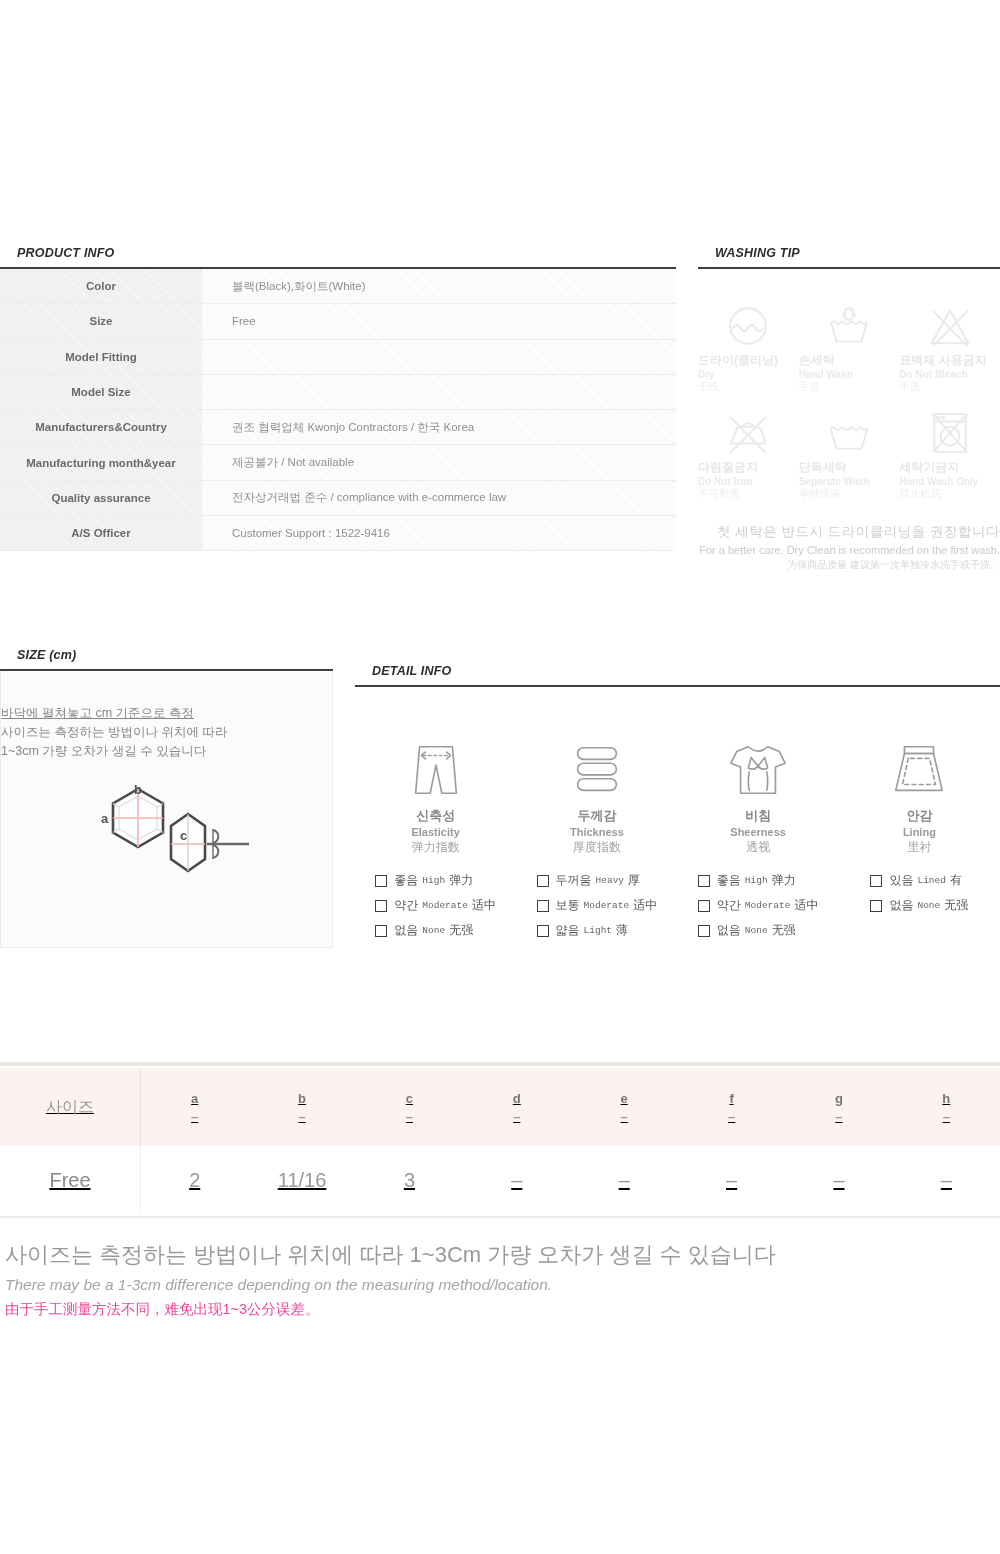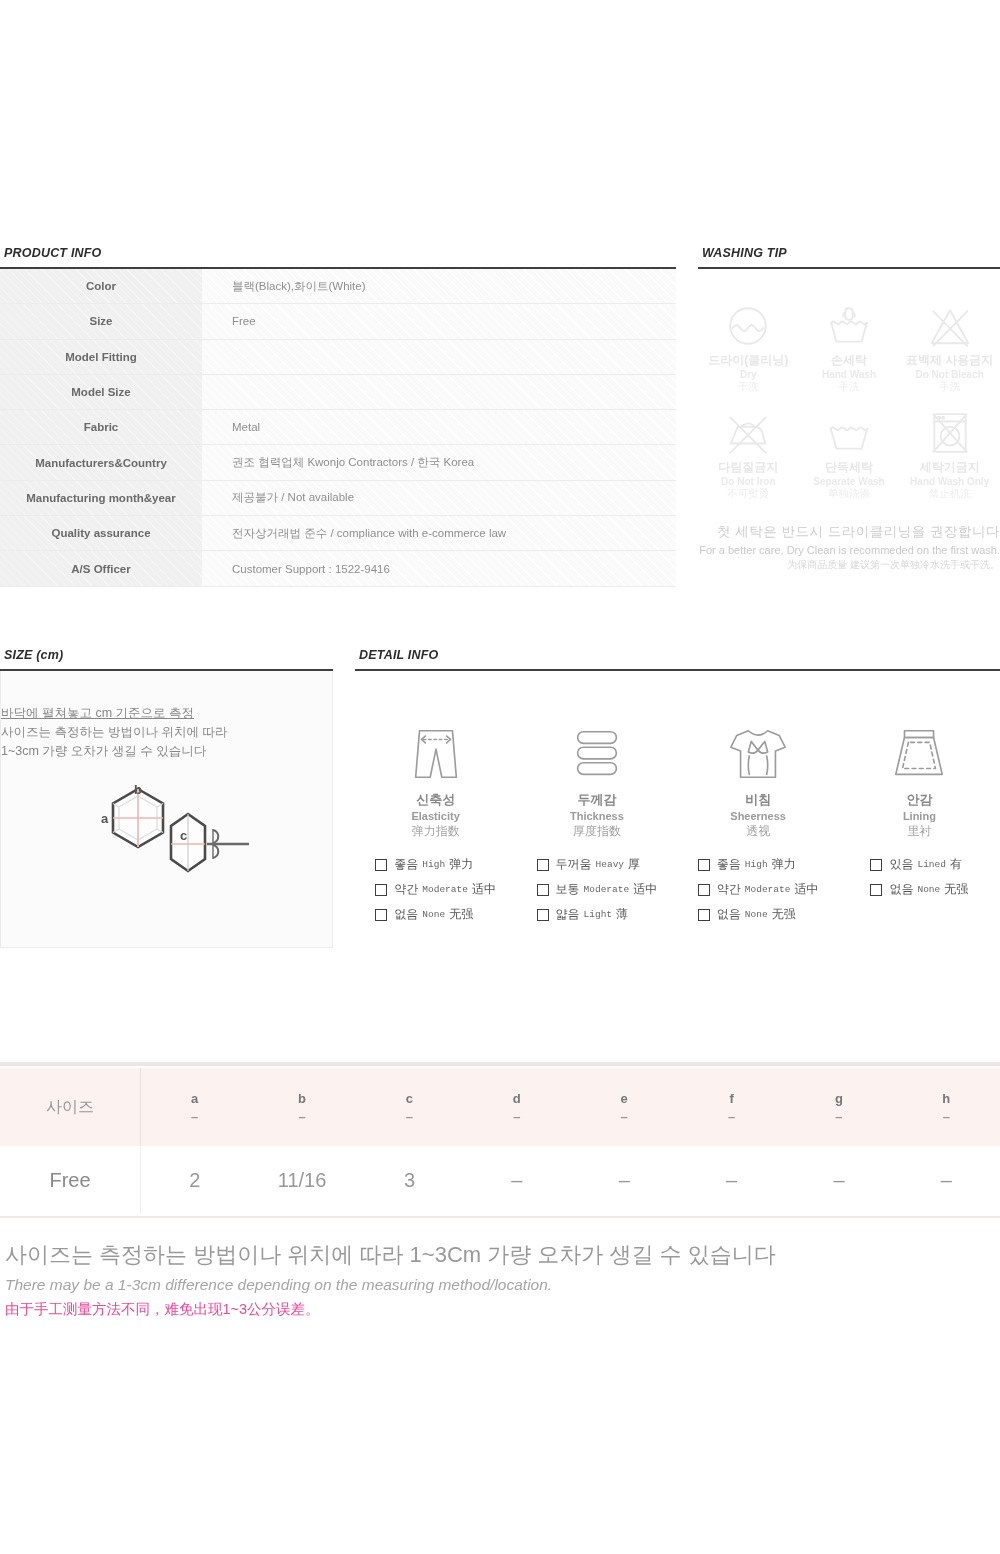--- a/index.html
+++ b/index.html
@@ -3,80 +3,80 @@
 <meta charset="utf-8">
 <style>
   html,body { margin:0; padding:0; }
   body {
     width:1000px; height:1554px; position:relative; background:#ffffff;
     font-family:"Liberation Sans","DejaVu Sans",sans-serif;
     -webkit-font-smoothing:antialiased;
   }
   .sec-head {
     font-style:italic; font-weight:bold; font-size:12.5px; color:#2d2d2d;
-    letter-spacing:.2px; padding-left:4px; margin-bottom:7px;
+    letter-spacing:.2px; padding-left:17px; margin-bottom:7px;
   }
   .sec-rule { height:0; border-top:2px solid #3f3f3f; }
 
   
   #product-info { position:absolute; left:0; top:246px; width:676px; }
   #product-info table { width:100%; border-collapse:collapse; table-layout:fixed; }
   #product-info td { height:32.3px; border-bottom:1px solid #ececec; vertical-align:middle; }
   #product-info td.lbl {
     width:200px; text-align:center; font-weight:bold; font-size:11.5px; color:#6a6a6a;
     background:repeating-linear-gradient(45deg,#f0f0f0 0 5px,#f6f6f6 5px 6px);
   }
   #product-info td.val {
     font-size:11.5px; color:#8f8f8f; padding-left:30px;
     background:repeating-linear-gradient(45deg,#fafafa 0 5px,#ffffff 5px 6px);
   }
 
   
   #washing-tip { position:absolute; left:698px; top:246px; width:302px; }
   .wash-grid { display:grid; grid-template-columns:repeat(3,1fr); row-gap:16px; margin-top:34px; }
-  .wash-cell { text-align:center; }
+  .wash-cell { text-align:left; }
   .wash-cell svg { width:46px; height:46px; display:block; margin:0 auto 3px; }
   .wash-ko { display:block; font-weight:bold; font-size:12px; color:#e7e7e7; white-space:nowrap; }
   .wash-en { display:block; font-weight:bold; font-size:10px; color:#eaeaea; }
   .wash-zh { display:block; font-size:10.5px; color:#ededed; }
   .wash-note { margin-top:22px; text-align:right; }
   .wash-note-ko { font-size:13.5px; color:#cdcdcd; letter-spacing:.5px; }
   .wash-note-en { font-size:11px; color:#c9c9c9; margin-top:3px; }
   .wash-note-zh { font-size:10px; color:#d6d6d6; margin-top:2px; }
 
   
   #size-section { position:absolute; left:0; top:648px; width:333px; }
   .size-box {
     box-sizing:border-box; height:277px; background:#fbfbfb;
     border:1px solid #ececec; border-top:none; padding-top:33px;
   }
   .size-note { text-align:left; font-size:12.5px; color:#878787; line-height:19px; }
   .size-note .u { text-decoration:underline; }
   .gem-svg { display:block; margin:22px auto 0; }
 
   
-  #detail-info { position:absolute; left:355px; top:648px; width:645px; }
+  #detail-info { position:absolute; left:355px; top:664px; width:645px; }
   .detail-grid { display:grid; grid-template-columns:repeat(4,1fr); margin-top:52px; }
   .detail-cell { text-align:center; }
   .detail-cell svg.cat-icon { width:62px; height:62px; display:block; margin:0 auto 6px; }
   .detail-ko { display:block; font-weight:bold; font-size:13px; color:#888888; }
   .detail-en { display:block; font-weight:bold; font-size:11px; color:#9a9a9a; margin-top:1px; }
   .detail-zh { display:block; font-size:12px; color:#a3a3a3; margin-top:1px; }
   .opts { display:inline-flex; flex-direction:column; gap:8px; margin-top:16px; text-align:left;font-family:Liberation Mono, monospace; }
   .opt-row { display:flex; align-items:center; white-space:nowrap; }
   .cb { width:10px; height:10px; border:1.5px solid #3f3f3f; background:#fff; margin-right:7px; flex:0 0 auto; }
   .opt-ko { font-size:12px; color:#555555; }
   .opt-en { font-size:9.5px; color:#666666; margin:0 4px; }
   .opt-zh { font-size:12px; color:#555555; }
 
   
   #size-table { position:absolute; left:0; top:1062px; width:1000px; }
   .st-top { height:4px; background:#ece7e6; margin-bottom:2px; }
   .st-bottom { height:2px; background:#efe9e8; margin-top:2px; }
-  .st-row { display:flex; width:100%; }
+  .st-row { display:flex; width:100%;text-decoration:underline; }
   .st-header { background:#fcf3f1; height:78px; }
   .st-data { background:#ffffff; height:68px; }
   .st-name-col {
     width:140px; flex:0 0 140px; display:flex; align-items:center; justify-content:center;
     border-right:1px solid #e9e2e0;
   }
   .st-header .st-name-col { font-size:16px; color:#979797; }
   .st-data .st-name-col { font-size:20px; color:#8a8a8a; border-right:1px solid #f0f0f0; }
   .st-col { flex:1 1 0; display:flex; flex-direction:column; align-items:center; justify-content:center; }
   .st-letter { font-weight:bold; font-size:13px; color:#777777; }
@@ -108,24 +108,20 @@
           <td class="lbl">Size</td>
           <td class="val">Free</td>
         </tr>
     <tr>
           <td class="lbl">Model Fitting</td>
           <td class="val"></td>
         </tr>
     <tr>
           <td class="lbl">Model Size</td>
           <td class="val"></td>
-        </tr>
-    <tr>
-          <td class="lbl">Fabric</td>
-          <td class="val">Metal</td>
         </tr>
     <tr>
           <td class="lbl">Manufacturers&amp;Country</td>
           <td class="val">권조 협력업체 Kwonjo Contractors /  한국 Korea</td>
         </tr>
     <tr>
           <td class="lbl">Manufacturing month&amp;year</td>
           <td class="val">제공불가 / Not available</td>
         </tr>
     <tr>

